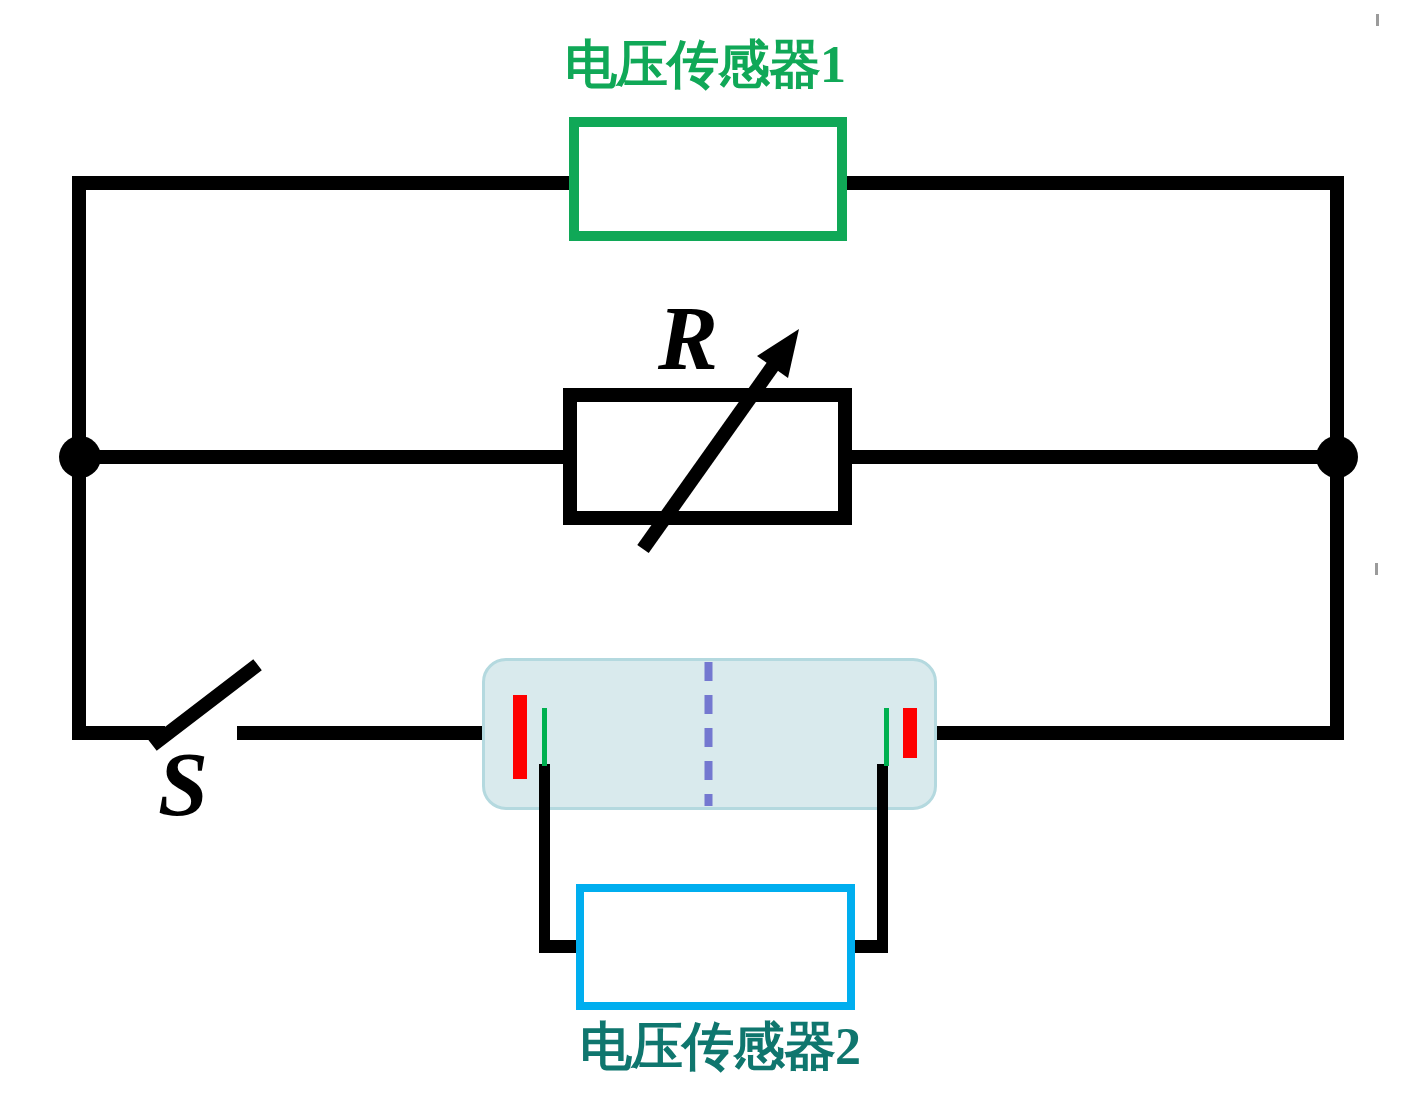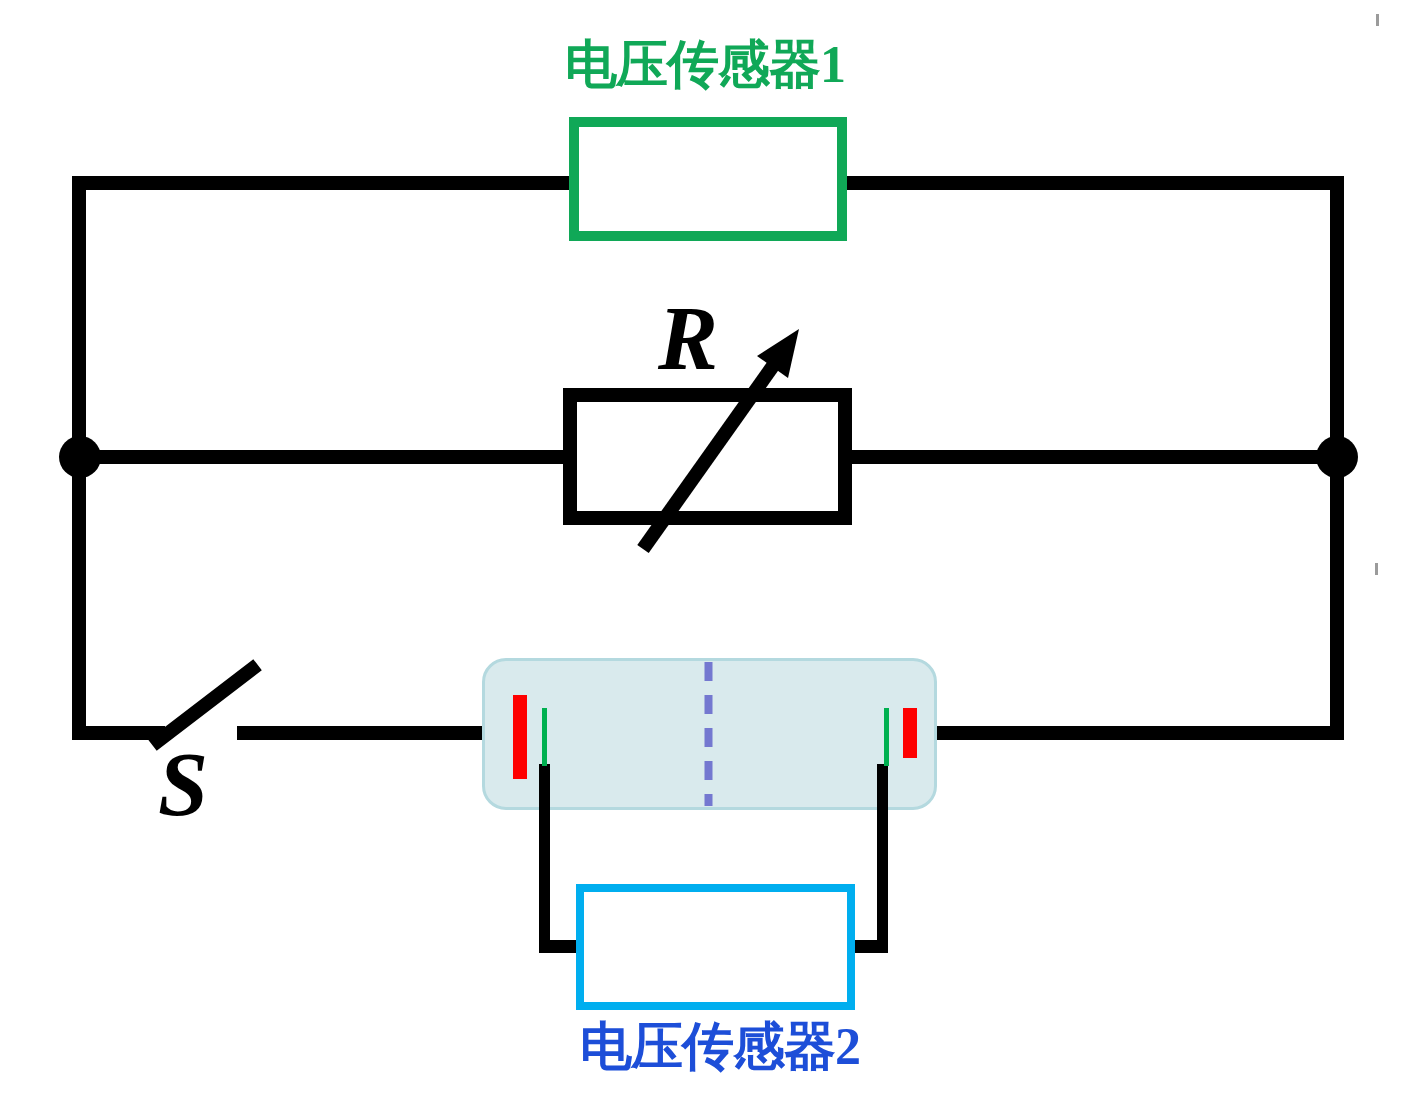--- a/index.html
+++ b/index.html
@@ -13,21 +13,21 @@
     border:14px solid #000000;background:#ffffff;box-sizing:border-box;}
   .sensor2-box{position:absolute;left:576px;top:884px;width:279px;height:126px;
     border:8px solid #00aeef;background:#ffffff;box-sizing:border-box;}
   .cell-body{position:absolute;left:482px;top:658px;width:455px;height:152px;
     background:#d9eaed;border:3px solid #b4d9df;border-radius:24px;box-sizing:border-box;}
   .plate{position:absolute;background:#fe0000;}
   .lead{position:absolute;background:#00b050;}
   .cjk-label{position:absolute;font-weight:bold;font-size:52px;line-height:1.05;
     text-align:center;letter-spacing:-1px;white-space:nowrap;}
   .label-green{color:#10a857;}
-  .label-cyan{color:#1d4ed8;}
+  .label-cyan{color:#0f766e;}
   .sym-label{position:absolute;font-weight:bold;font-style:italic;font-size:90px;
     line-height:1;color:#000000;}
   .stray{position:absolute;width:3px;height:12px;background:#8a8a8a;opacity:.85;}
   svg.overlay{position:absolute;left:0;top:0;width:1414px;height:1110px;pointer-events:none;}
 </style>
 </head>
 <body>
 
 <div id="canvas">
 

